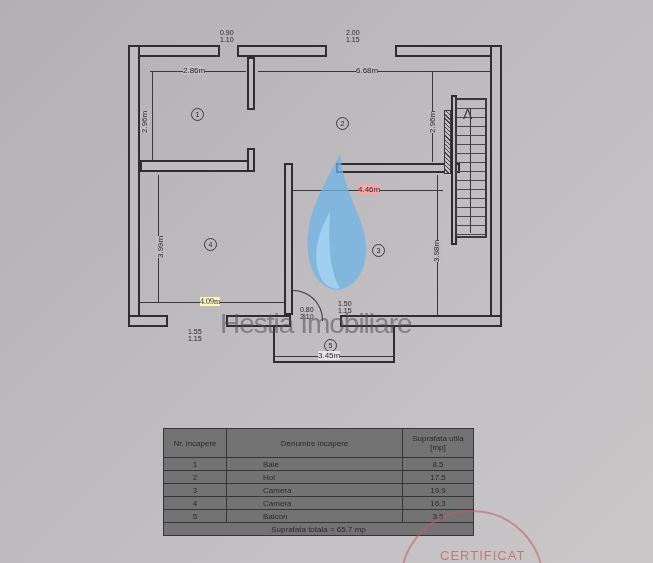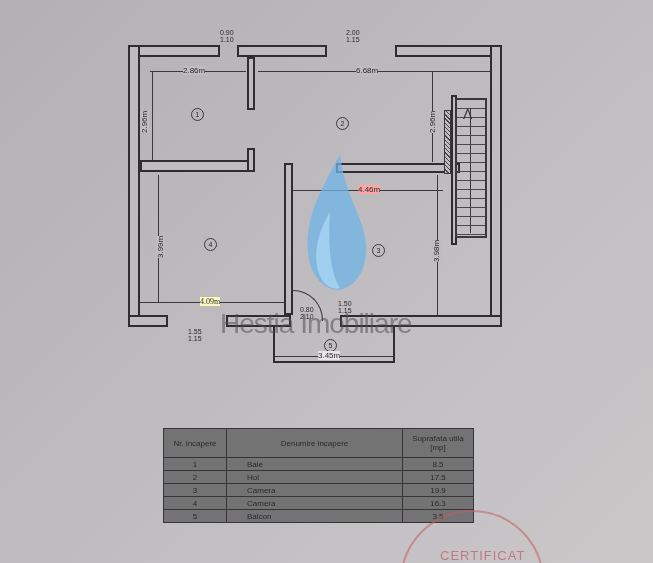--- a/index.html
+++ b/index.html
@@ -28,21 +28,21 @@
   .door-arc { position:absolute; left:292px; top:290px; width:30px; height:30px; border-top:1.5px solid #3a383d; border-right:1.5px solid #3a383d; border-top-right-radius:30px; }
 
   table.area {
     position:absolute; left:163px; top:428px; width:311px; border-collapse:collapse;
     font-size:8px; color:#2a292d; background:#737373;
   }
   table.area td, table.area th { border:1.5px solid #37353a; padding:1px 3px; height:10px; font-weight:normal; }
   table.area th { height:26px; }
   table.area td.c { text-align:center; }
   table.area td.num { text-align:center; }
-  table.area td.name { padding-left:20px; }
+  table.area td.name { padding-left:36px; }
   .stamp { position:absolute; left:400px; top:510px; width:140px; height:140px; border:2px solid rgba(200,90,100,0.55); border-radius:50%; }
   .stamp-text { position:absolute; left:440px; top:548px; font-size:13px; color:rgba(190,90,100,0.7); letter-spacing:1px; }
 </style>
 </head>
 <body>
 
 <div class="plan">
 
   <div class="wall" style="left:128px;top:45px;width:92px;height:12px;"></div>
   <div class="wall" style="left:237px;top:45px;width:90px;height:12px;"></div>
@@ -133,17 +133,20 @@
   <tr>
     <td class="num">4</td>
     <td class="name">Camera</td>
     <td class="c">16.3</td>
   </tr>
   <tr>
     <td class="num">5</td>
     <td class="name">Balcon</td>
     <td class="c">3.5</td>
   </tr>
+  <tr>
+    <td colspan="3" class="c">Suprafata totala = 65.7 mp</td>
+  </tr>
 </tbody>
   </table>
 
 <div class="stamp"></div>
 <div class="stamp-text">CERTIFICAT</div>
 
 </body></html>

